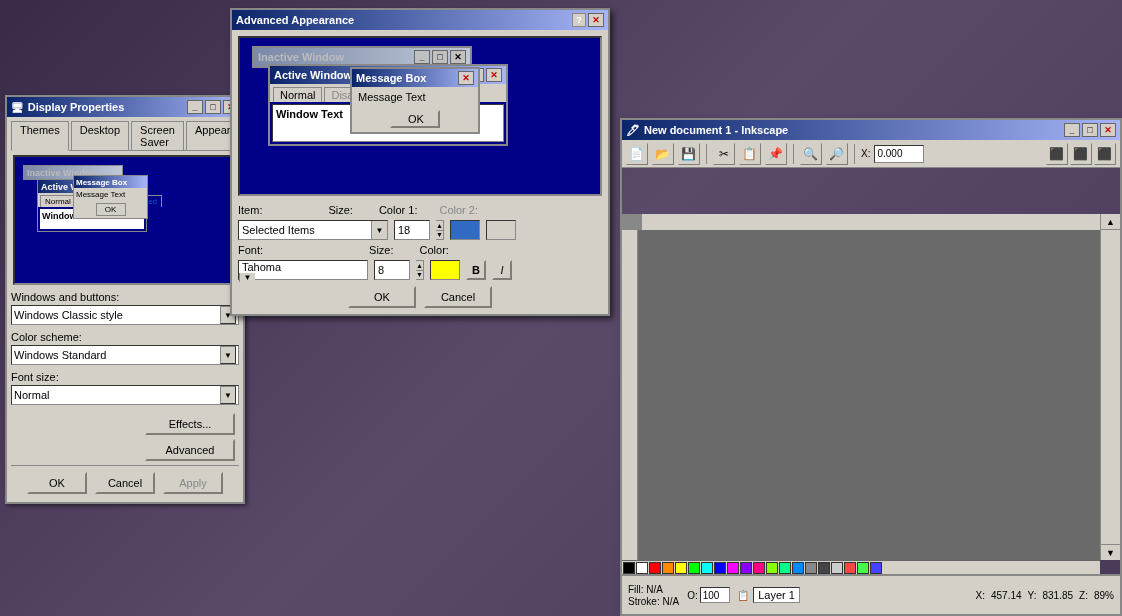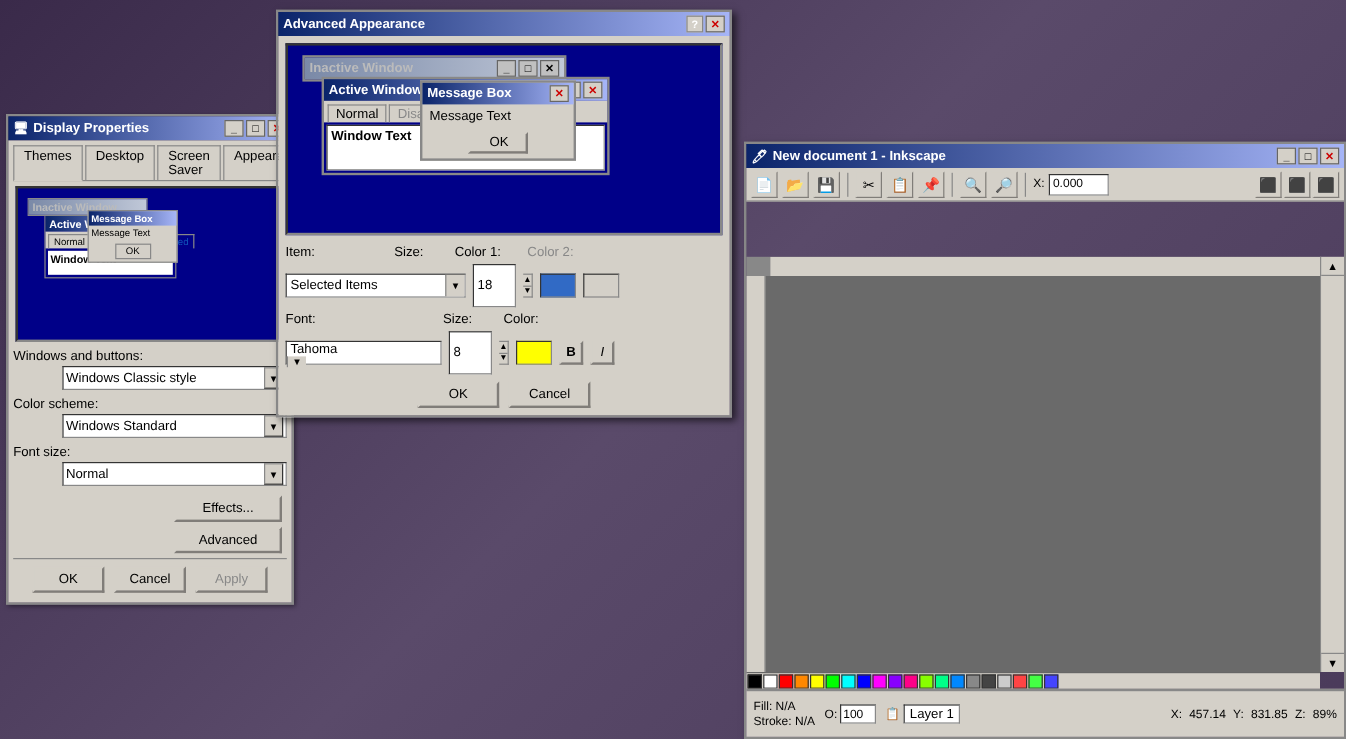--- a/index.html
+++ b/index.html
@@ -202,21 +202,20 @@
     .dropdown {
       flex: 1;
       height: 20px;
       border: 1px inset #888;
       background: white;
       padding: 0 2px;
       font-size: 11px;
       display: flex;
       align-items: center;
       justify-content: space-between;
-      margin-left: 41px;
     }
     .dropdown-arrow {
       width: 16px;
       height: 18px;
       background: #d4d0c8;
       border: 1px outset #888;
       display: flex;
       align-items: center;
       justify-content: center;
       font-size: 8px;
@@ -424,21 +423,21 @@
       border-left: 1px solid #888;
       background: #d4d0c8;
       display: flex;
       align-items: center;
       justify-content: center;
       font-size: 8px;
       cursor: pointer;
     }
     .adv-num {
       width: 36px;
-      height: 36px;
+      height: 20px;
       border: 1px inset #888;
       background: white;
       display: flex;
       align-items: center;
       padding: 4px 3px;
       font-size: 11px;
       text-align: center;
     }
     .adv-num-spin {
       display: flex;

